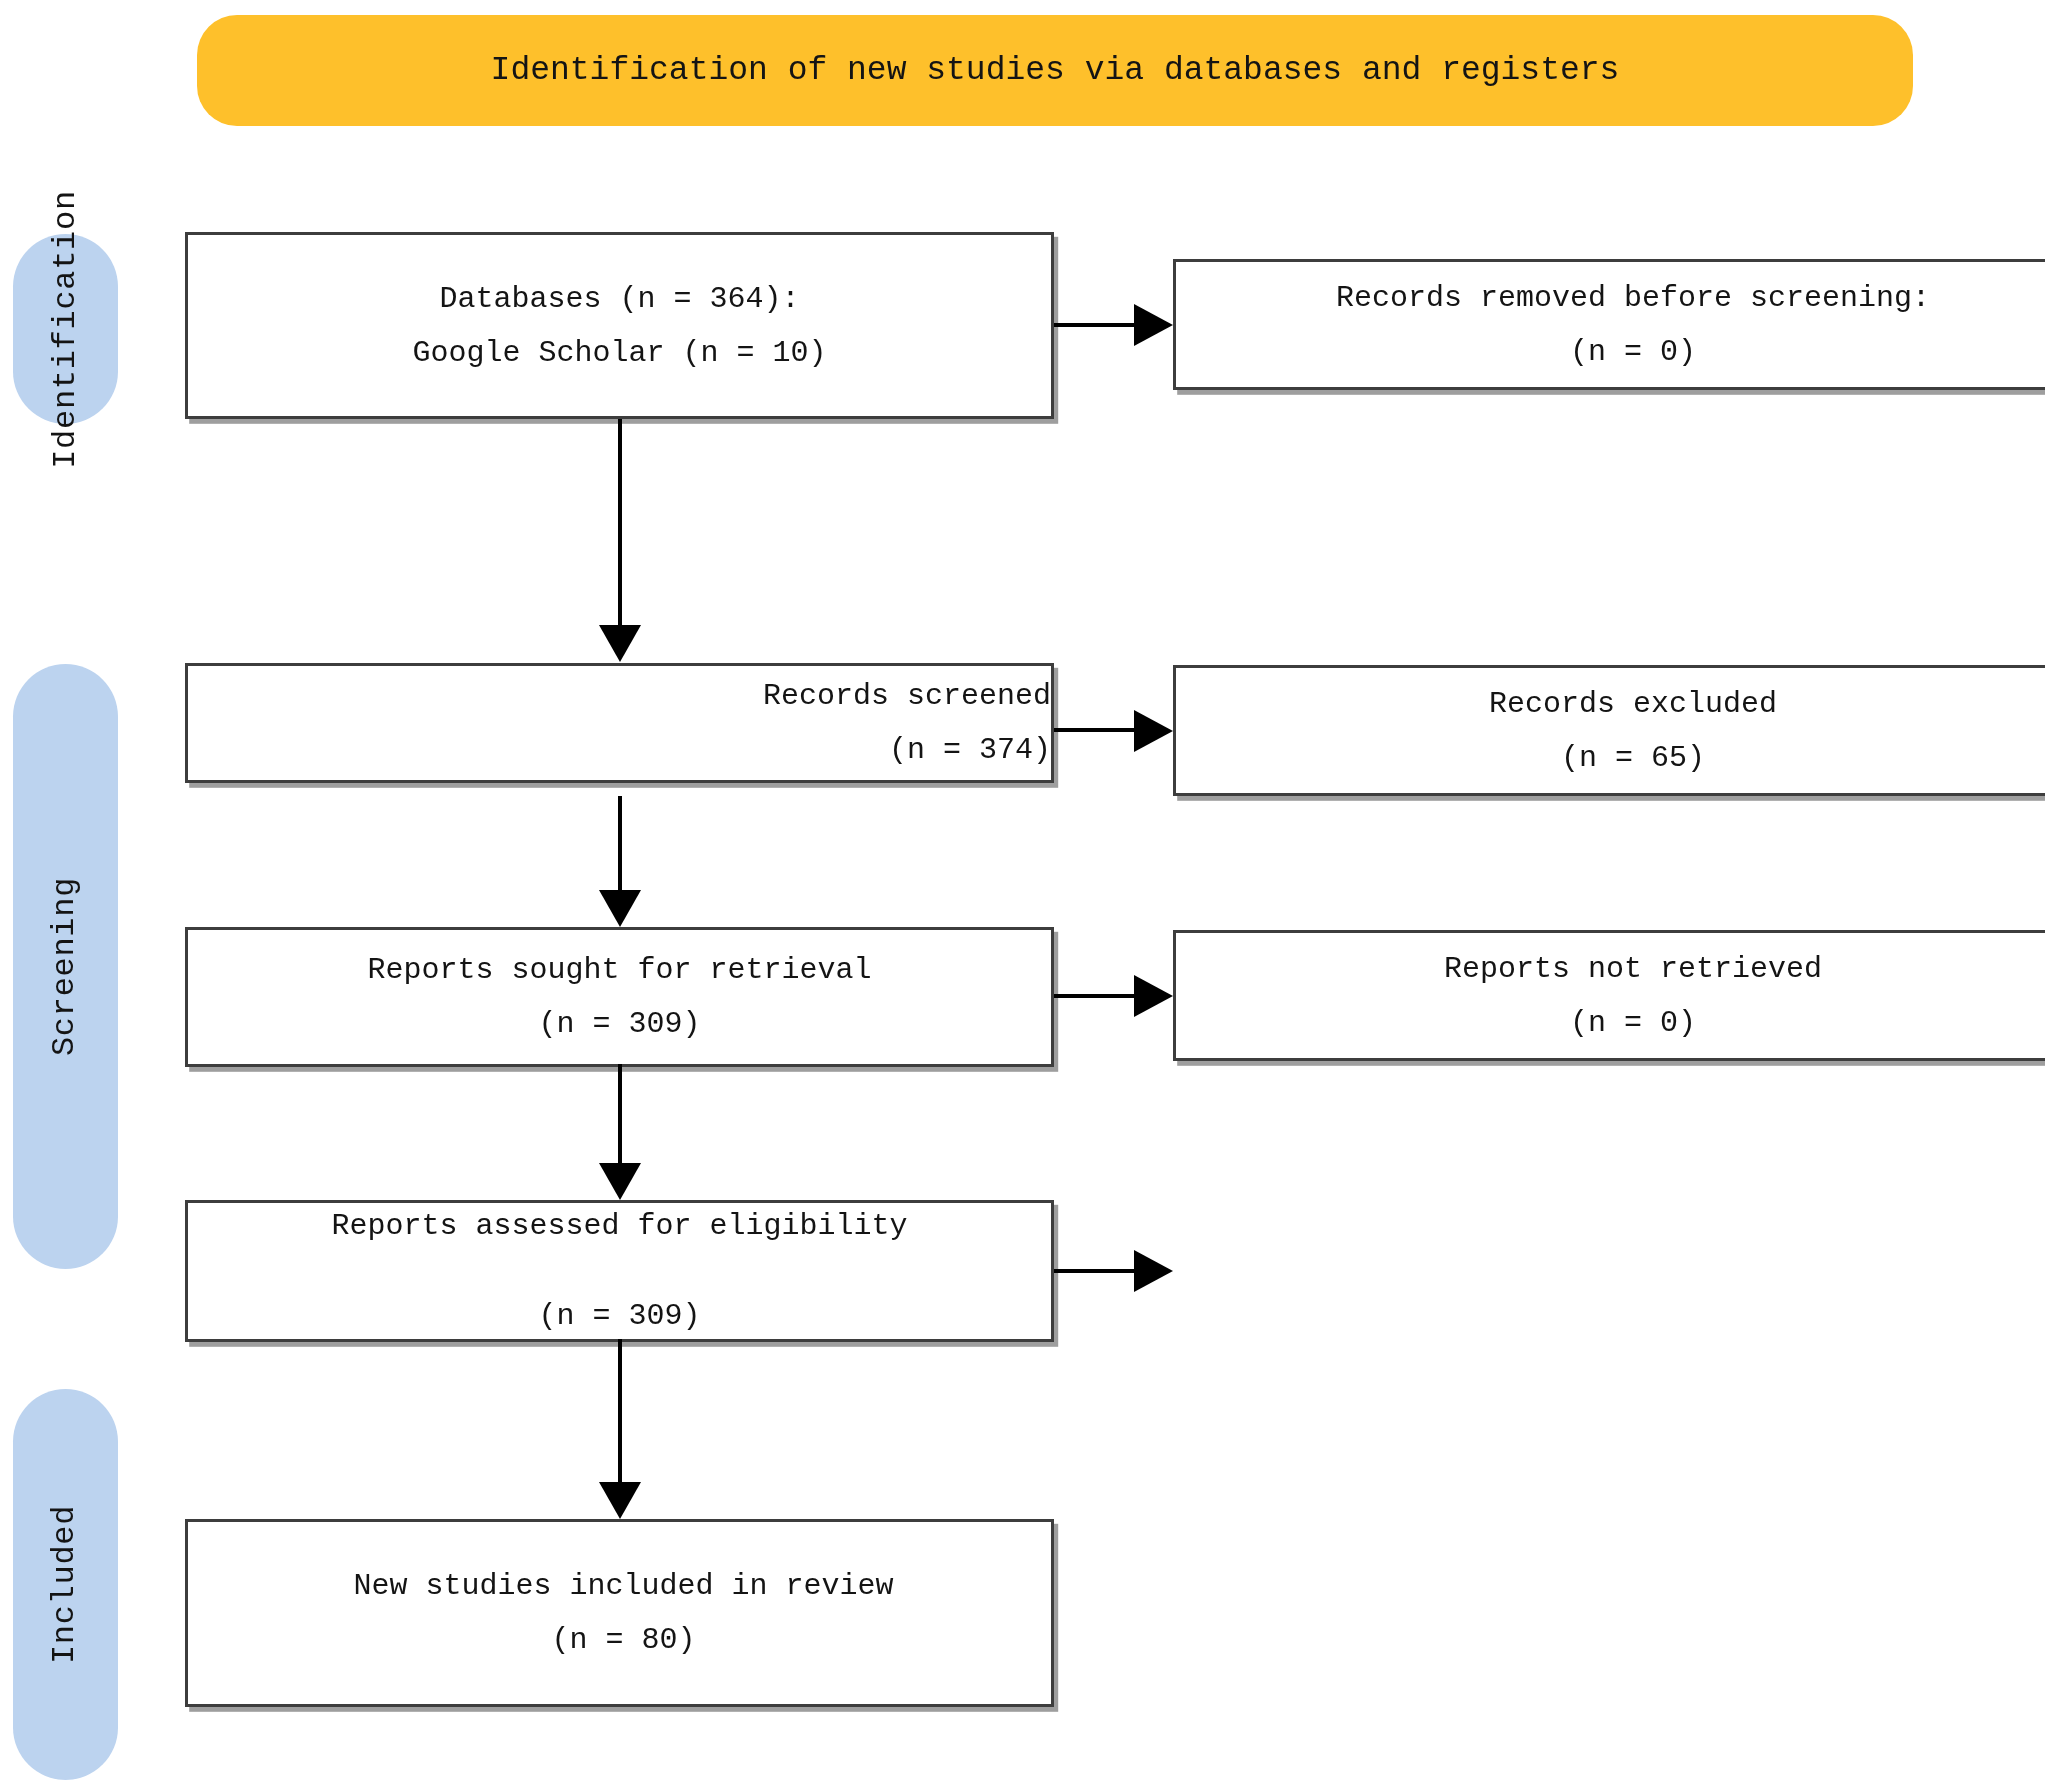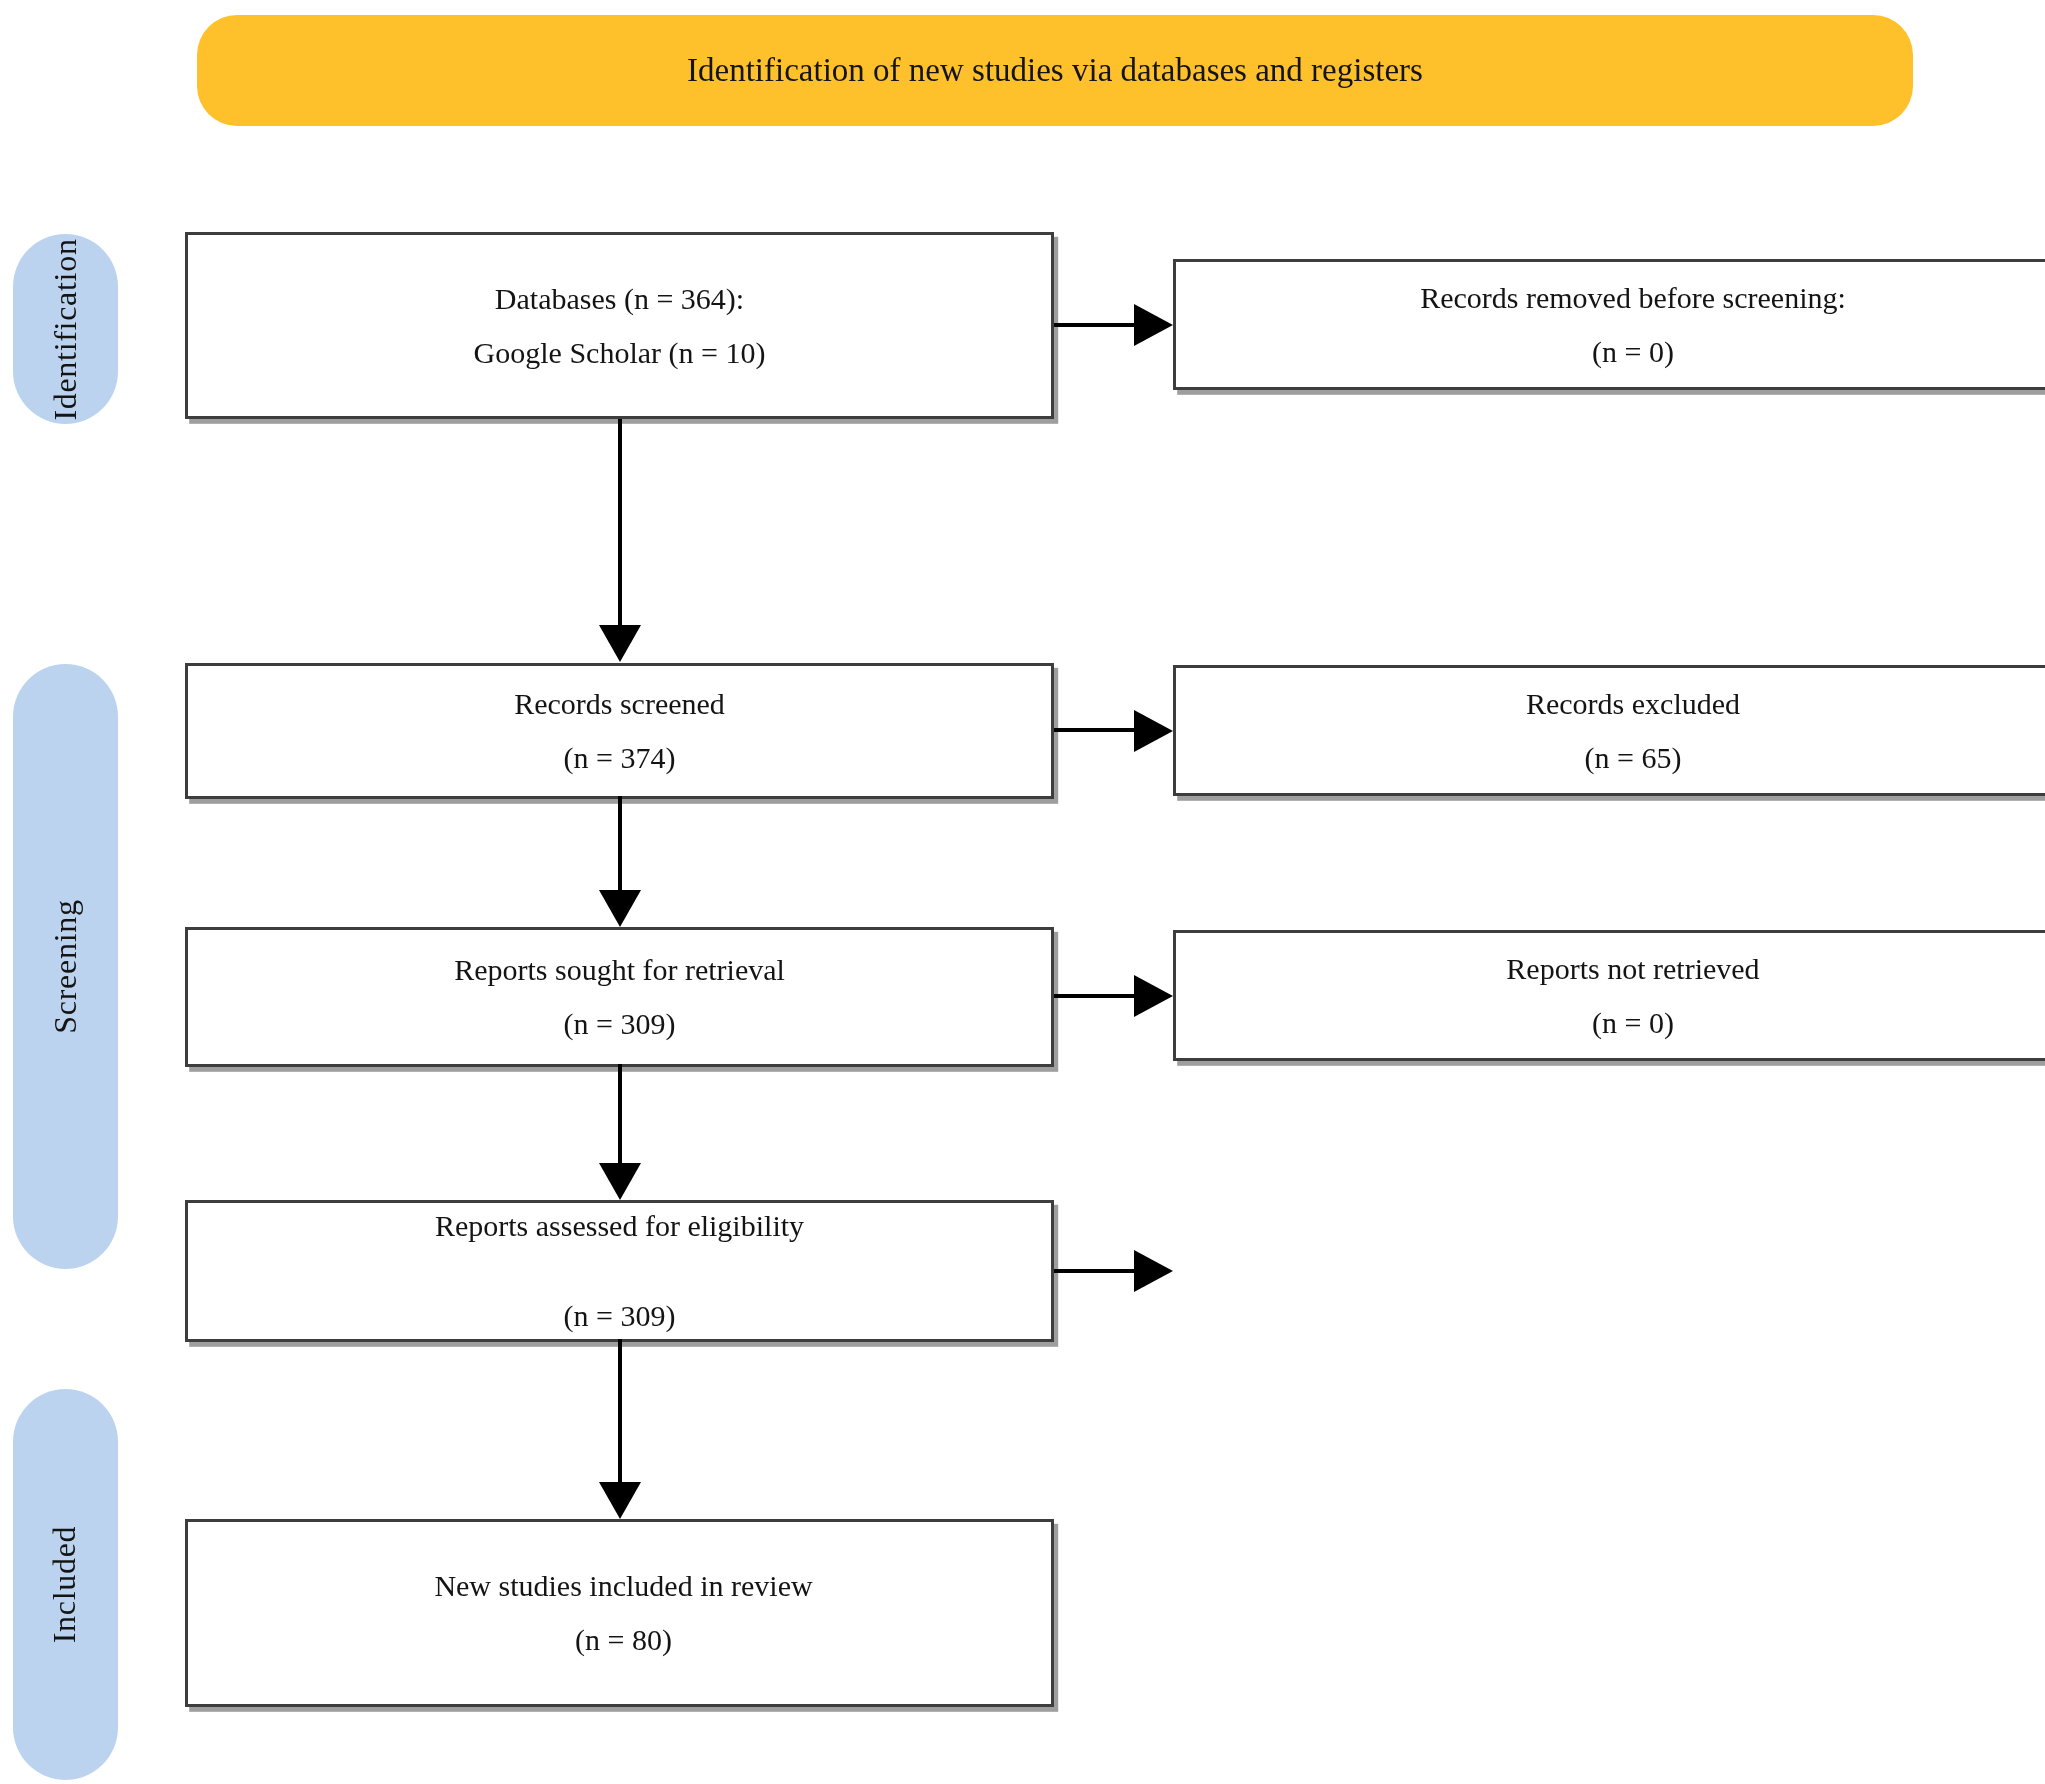--- a/index.html
+++ b/index.html
@@ -1,20 +1,20 @@
 <!DOCTYPE html>
 <html style="--banner-bg: #FEC02B; --stage-bg: #BCD3EF; --box-border: #3D3D3D; --box-shadow: #9E9E9E; --arrow: #000000;font-size:11px"><head>
 <meta charset="utf-8">
 <style>
   html,body{margin:0;padding:0;background:#ffffff;}
   .canvas{
     position:relative;
     width:2046px;height:1784px;
     background:#ffffff;
-    font-family:Liberation Serif, serif;
+    font-family:Liberation Mono, monospace;
     color:#141414;
     overflow:hidden;
   }
   
   .banner{
     position:absolute;left:197px;top:15px;width:1716px;height:111px;
     border-radius:40px;background:var(--banner-bg,#FEC02B);
     display:flex;align-items:center;justify-content:center;
   }
   .banner-label{font-size:33px;color:#141414;}
@@ -36,21 +36,21 @@
   .box{
     position:absolute;background:#ffffff;
     border:3.5px solid var(--box-border,#3D3D3D);
     box-shadow:4.2px 4.8px 0 var(--box-shadow,#9E9E9E);
     display:flex;flex-direction:column;justify-content:center;align-items:center;
     text-align:center;box-sizing:border-box;
   }
   .bcol{left:185px;width:869px;}
   .rcol{left:1173px;width:920px;}
   .b1{top:232px;height:187px;}
-  .b2{top:663px;height:136px;}
+  .b2{top:663px;height:120px;align-items:flex-end;}
   .b3{top:927px;height:140px;}
   .b4{top:1200px;height:142px;gap:36px;}
   .b5{top:1519px;height:188px;padding-left:8px;}
   .r1{top:259px;height:131px;}
   .r2{top:665px;height:131px;}
   .r3{top:930px;height:131px;}
   .r4{top:1202px;height:138px;}
   .line{font-size:30px;line-height:54px;color:#141414;}
   
   .shaft{position:absolute;background:var(--arrow,#000);}

